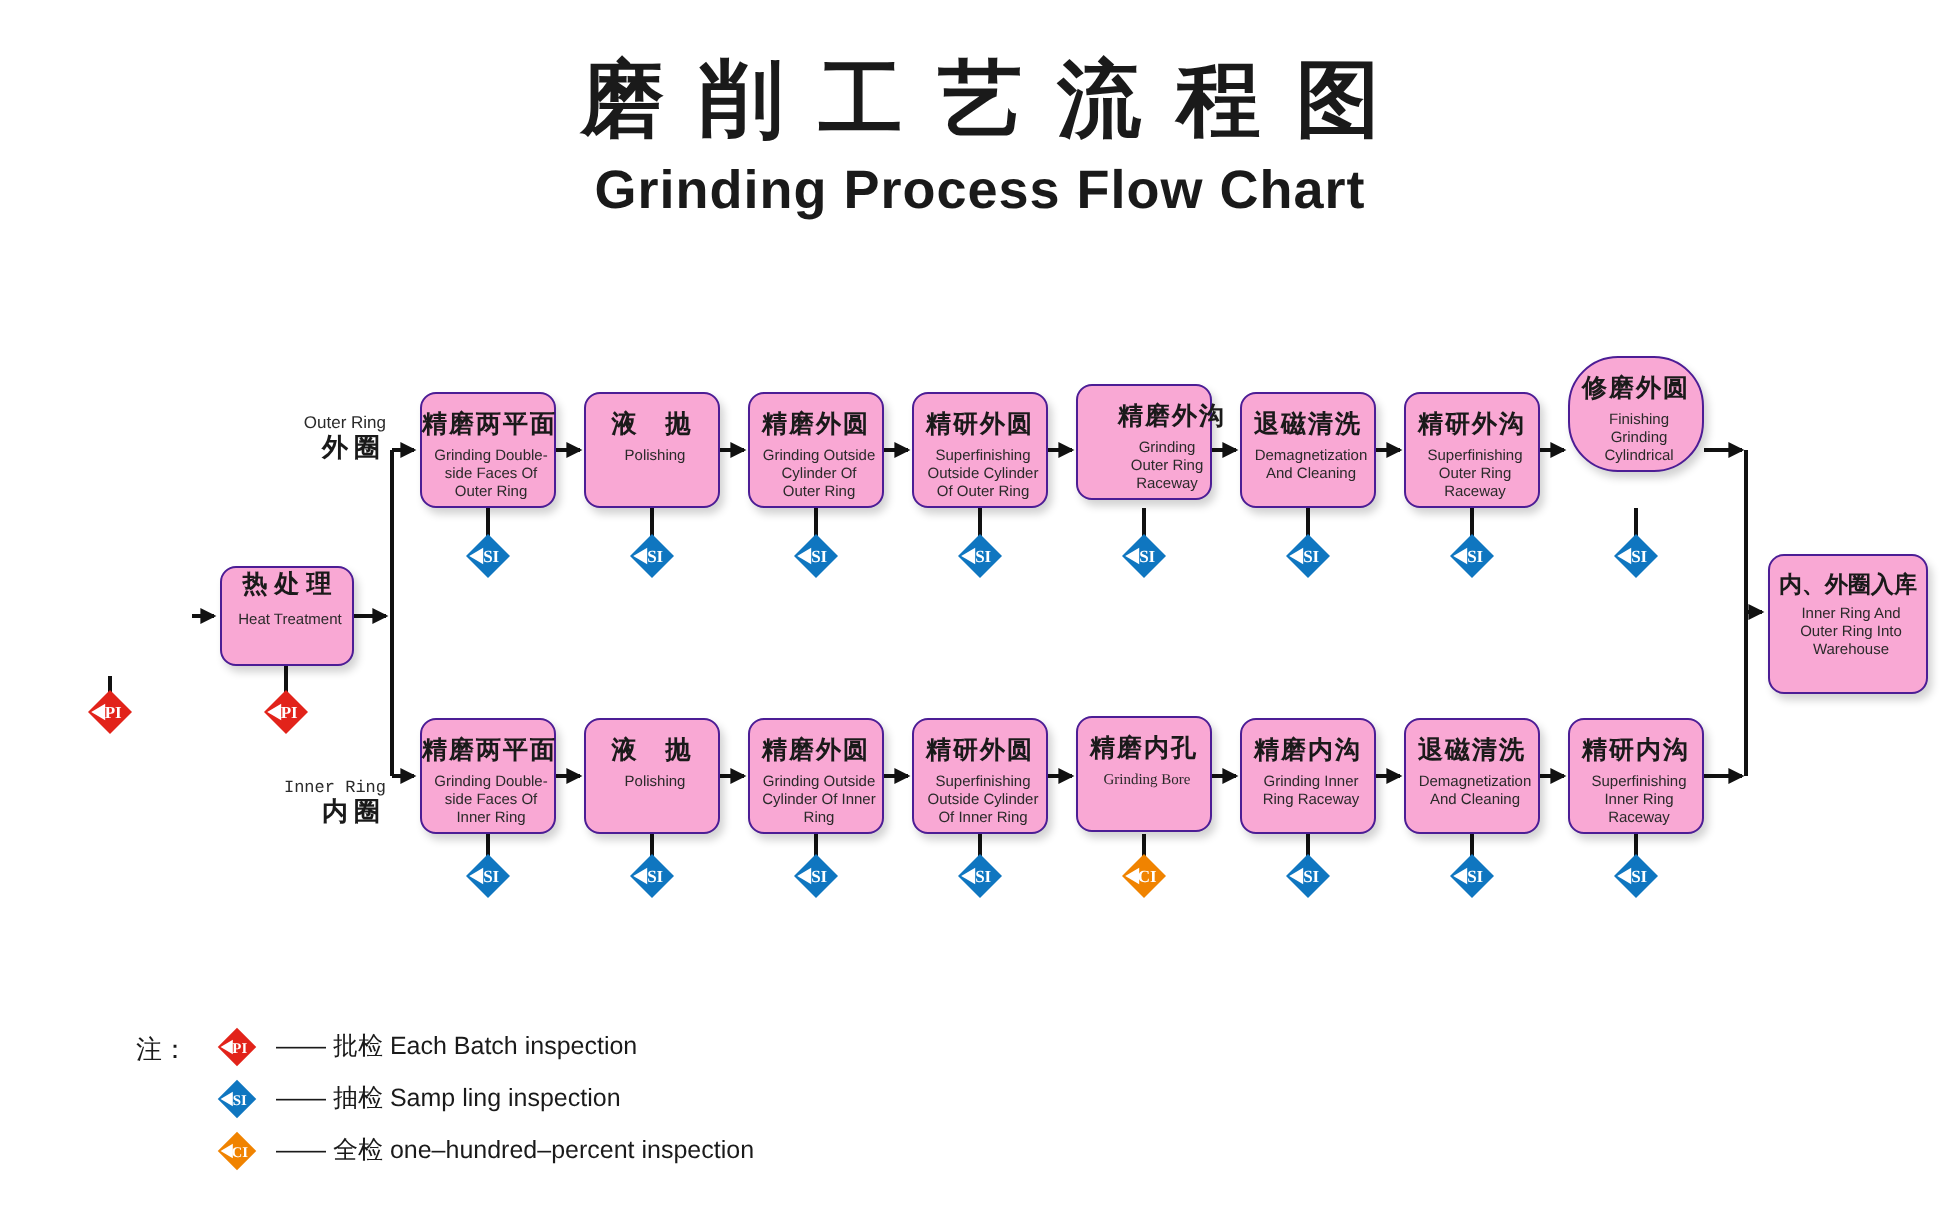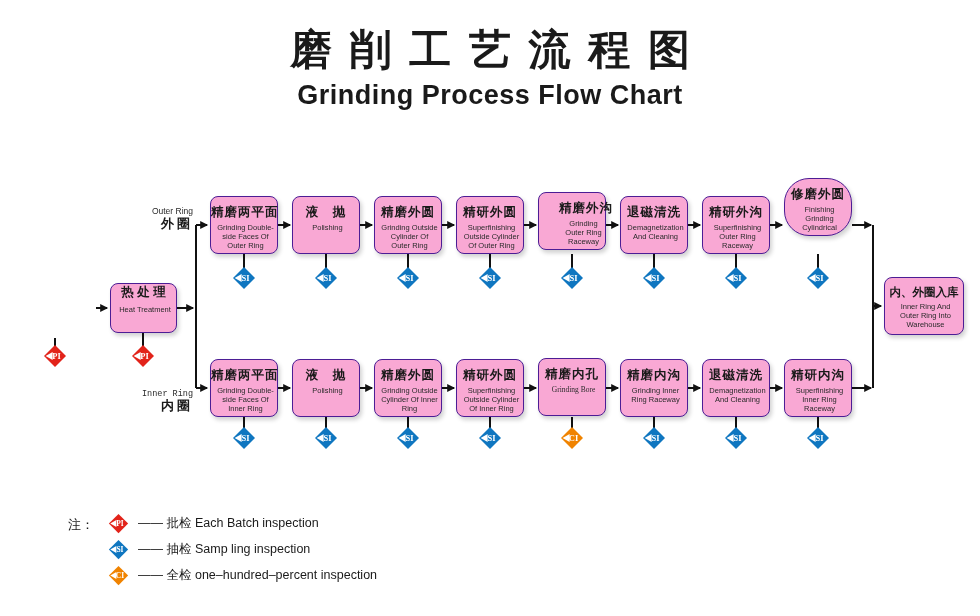--- a/index.html
+++ b/index.html
@@ -32,21 +32,21 @@
     font-size:7.5px; line-height:1.22; text-align:center; color:#2a2a2a;
     padding:2px 3px 0 6px;
   }
   .proc{width:68px; height:58px;}
   .start1{left:13px; top:279px; width:83px; height:59px;}
   .start1 .zh{font-size:10.5px; letter-spacing:0; margin-top:5px;}
   .start1 .en{font-size:7.5px; padding:1px 2px 0 6px;}
   .start2{left:110px; top:283px; width:67px; height:50px;}
   .start2 .zh{letter-spacing:0; margin-top:0;}
   .start2 .en{padding-top:4px;}
-  .endnode{left:884px; top:277px; width:80px; height:58px;}
+  .endnode{left:884px; top:277px; width:80px; height:70px;}
   .endnode .zh{font-size:11.5px; letter-spacing:0;}
   
   .diamond{position:absolute; width:24px; height:24px;}
   .diamond svg{display:block; width:100%; height:100%;}
   .diamond .d-text{
     font-family:"Liberation Serif","DejaVu Serif",serif; font-weight:bold;
     font-size:8.5px; fill:#ffffff;
   }
   .diamond.inline{position:static; flex:0 0 21px; width:21px; height:21px;}
   

